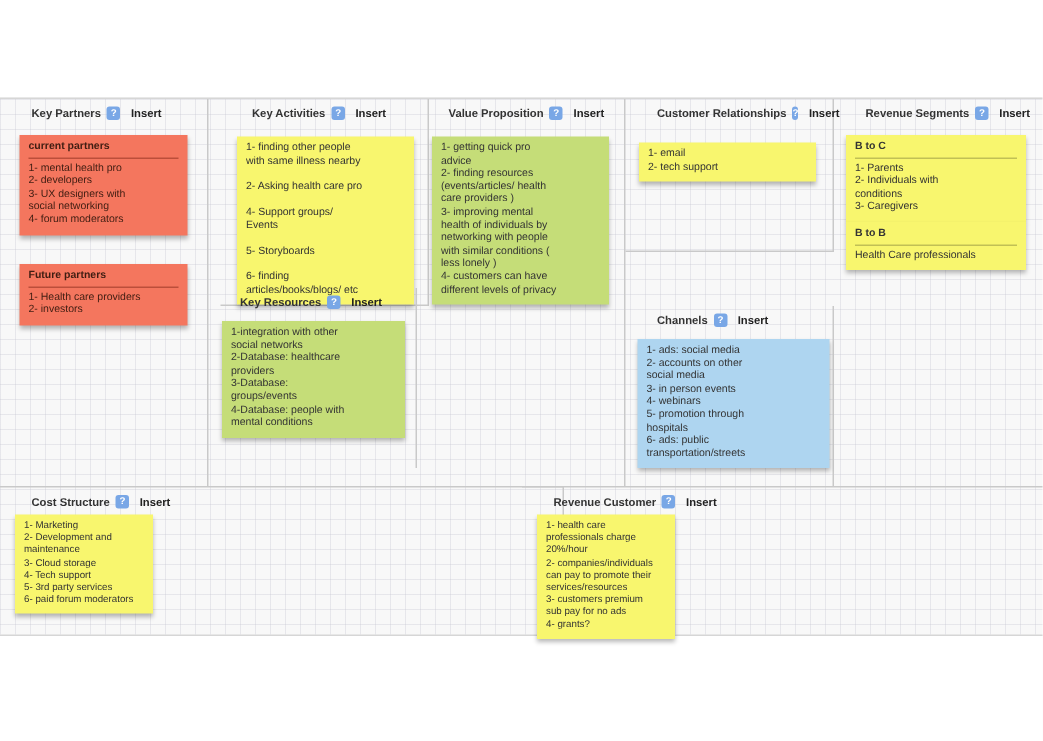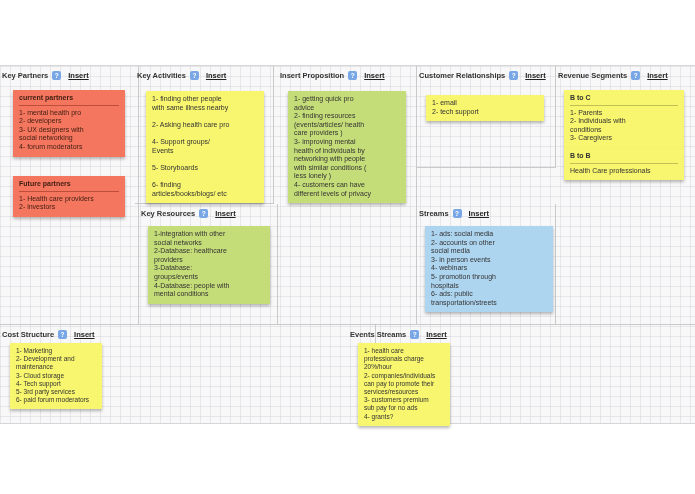--- a/index.html
+++ b/index.html
@@ -11,36 +11,36 @@
     background-color:#f8f8f8;
     background-image:
       linear-gradient(to right, rgba(200,200,212,0.35) 1px, transparent 1px),
       linear-gradient(to bottom, rgba(200,200,212,0.35) 1px, transparent 1px);
     background-size:10px 10px;
     border-top:1px solid #d6d6d6; border-bottom:1px solid #d6d6d6;
   }
 
   .section { position:absolute; }
   #sec-key-partners            { left:0;    top:0;    width:139px; height:258px; border-right:1px solid #c9c9c9; }
-  #sec-key-activities          { left:135px;top:0;    width:139px; height:138px; border-right:1px solid #c9c9c9; border-bottom:1px solid #c9c9c9; }
-  #sec-key-resources           { left:139px;top:138px;width:139px; height:120px; border-right:1px solid #c9c9c9; }
+  #sec-key-activities          { left:147px;top:0;    width:139px; height:138px; border-right:1px solid #c9c9c9; border-bottom:1px solid #c9c9c9; }
+  #sec-key-resources           { left:139px;top:126px;width:139px; height:120px; border-right:1px solid #c9c9c9; }
   #sec-value-proposition       { left:278px;top:0;    width:139px; height:258px; border-right:1px solid #c9c9c9; }
   #sec-customer-relationships  { left:417px;top:0;    width:139px; height:102px; border-right:1px solid #c9c9c9; border-bottom:1px solid #c9c9c9; }
   #sec-channels                { left:417px;top:138px;width:139px; height:120px; border-right:1px solid #c9c9c9; }
   #sec-customer-segments       { left:556px;top:0;    width:139px; height:258px; }
   #sec-cost-structure          { left:0;    top:258px;width:376px; height:101px; border-top:1px solid #c9c9c9; border-right:1px solid #c9c9c9; }
   #sec-revenue-streams         { left:348px;top:258px;width:347px; height:101px; border-top:1px solid #c9c9c9; }
 
-  .section-header { display:flex; align-items:center; padding:5px 0 3px 2px; white-space:nowrap; }
+  .section-header { display:flex; align-items:center; padding:5px 0 3px 21px; white-space:nowrap; }
   .sec-title  { font-size:7.5px; font-weight:bold; color:#333; }
   .help-icon  { display:inline-block; width:9px; height:9px; margin-left:4px;
                 background:#79a7e6; border-radius:2px; color:#fff; font-size:6.5px;
                 line-height:9px; text-align:center; font-weight:bold; cursor:pointer; }
   .insert-link{ font-size:7.5px; font-weight:bold; color:#222;
-                text-decoration:underline; margin-left:7px; cursor:pointer; }
+                margin-left:7px; cursor:pointer; }
 
   .note { position:absolute; padding:4px 6px 5px; font-size:7px; line-height:8.6px;
           color:#333; box-shadow:0 2px 3px rgba(0,0,0,0.28); }
   .note-title { font-weight:bold; padding-bottom:2px; margin-bottom:3px;
                 border-bottom:1px solid rgba(0,0,0,0.22); }
   .note-body  { white-space:pre-line; }
 
   .note--red    { background:#f4765e; color:#3f1d12; }
   .note--red .note-title { border-bottom-color:rgba(120,30,15,0.45); }
   .note--yellow { background:#f8f66e; }
@@ -121,21 +121,21 @@
 providers
 3-Database:
 groups/events
 4-Database: people with
 mental conditions</div>
     </div>
   </div>
 
   <div class="section" id="sec-value-proposition">
     <div class="section-header">
-      <span class="sec-title">Insert Proposition</span>
+      <span class="sec-title">Value Proposition</span>
       <span class="help-icon">?</span>
       <span class="insert-link">Insert</span>
     </div>
     <div class="note note--green" id="note-value-proposition">
       <div class="note-body">1- getting quick pro
 advice
 2- finding resources
 (events/articles/ health
 care providers )
 3- improving mental
@@ -155,21 +155,21 @@
       <span class="insert-link">Insert</span>
     </div>
     <div class="note note--yellow" id="note-customer-relationships">
       <div class="note-body">1- email
 2- tech support</div>
     </div>
   </div>
 
   <div class="section" id="sec-channels">
     <div class="section-header">
-      <span class="sec-title">Streams</span>
+      <span class="sec-title">Channels</span>
       <span class="help-icon">?</span>
       <span class="insert-link">Insert</span>
     </div>
     <div class="note note--blue" id="note-channels">
       <div class="note-body">1- ads: social media
 2- accounts on other
 social media
 3- in person events
 4- webinars
 5- promotion through
@@ -210,21 +210,21 @@
 maintenance
 3- Cloud storage
 4- Tech support
 5- 3rd party services
 6- paid forum moderators</div>
     </div>
   </div>
 
   <div class="section" id="sec-revenue-streams">
     <div class="section-header">
-      <span class="sec-title">Events Streams</span>
+      <span class="sec-title">Revenue Customer</span>
       <span class="help-icon">?</span>
       <span class="insert-link">Insert</span>
     </div>
     <div class="note note--yellow note--sm" id="note-revenue-streams">
       <div class="note-body">1- health care
 professionals charge
 20%/hour
 2- companies/individuals
 can pay to promote their
 services/resources

